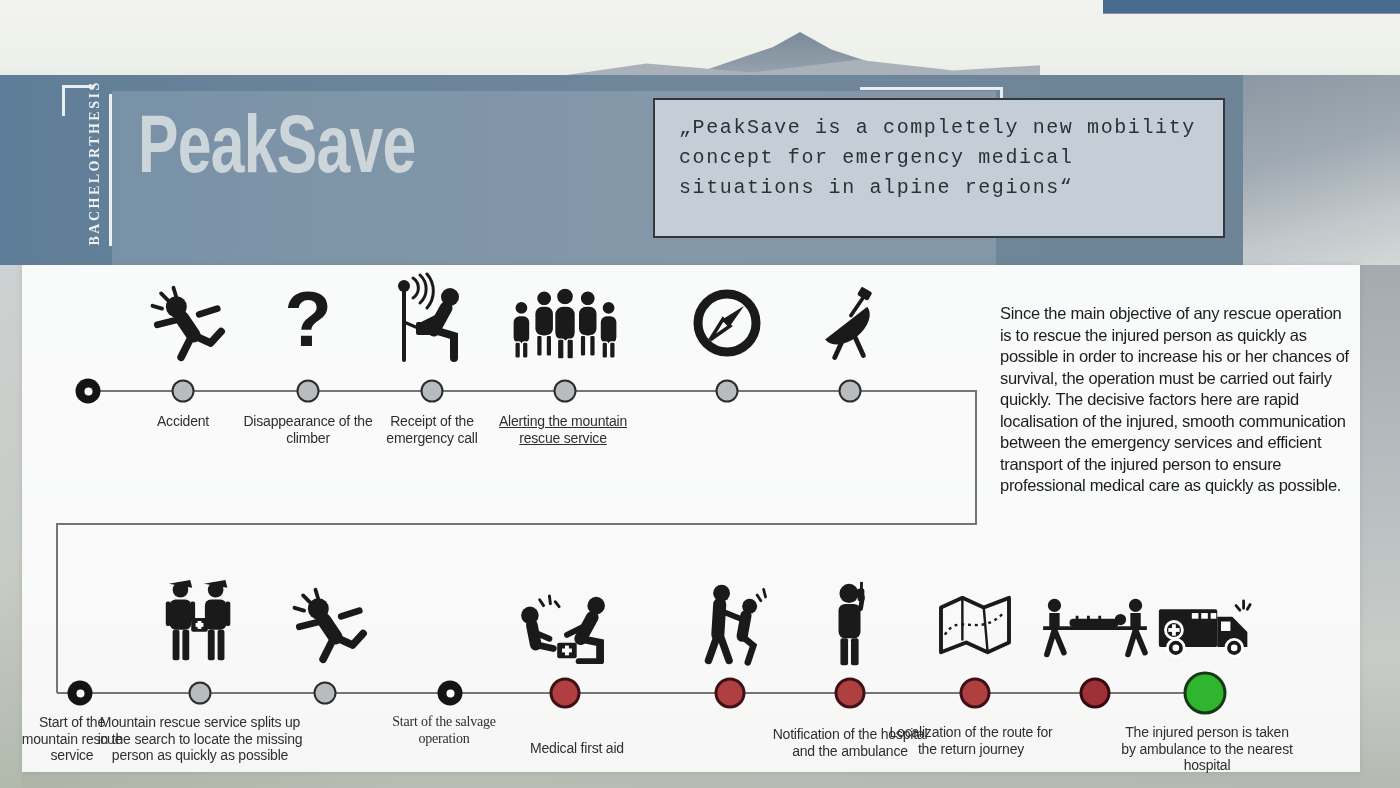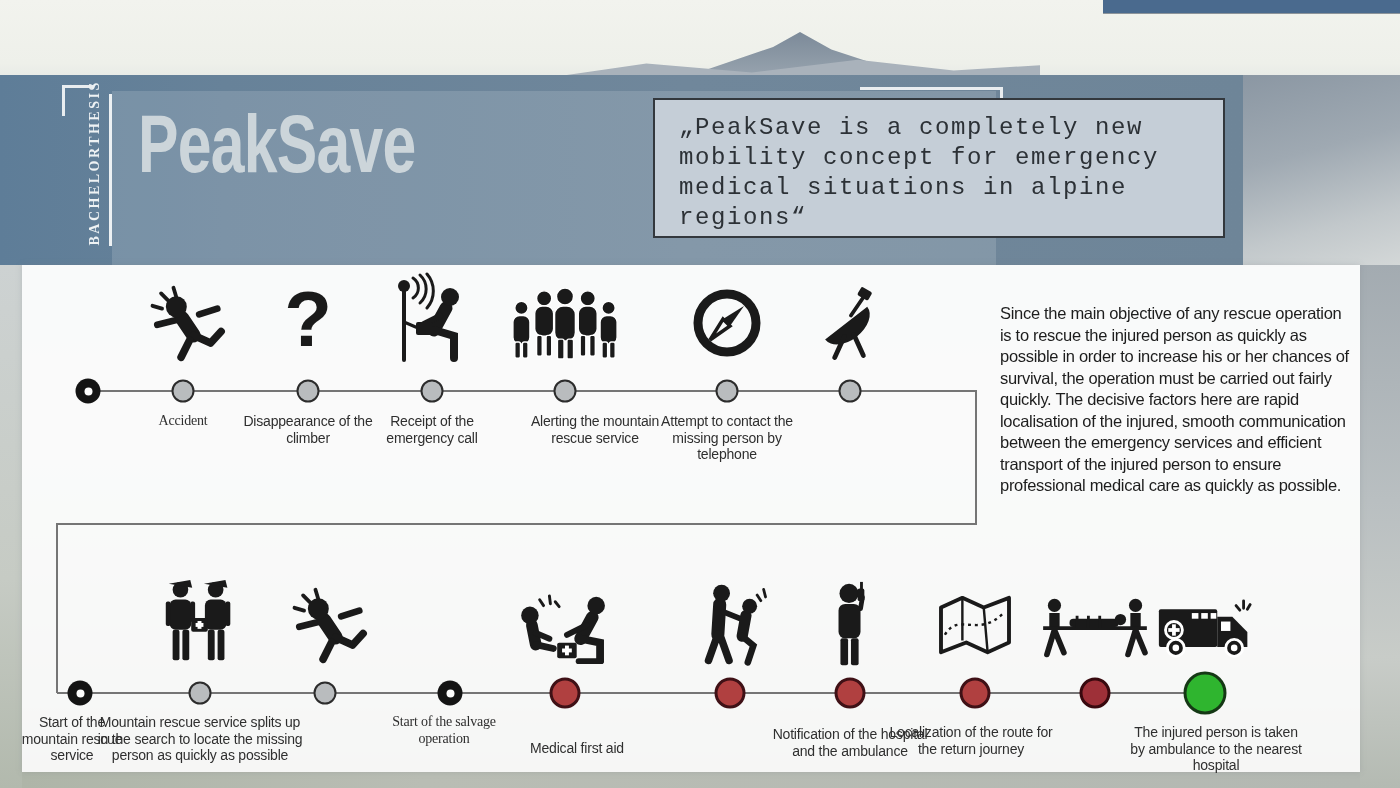--- a/index.html
+++ b/index.html
@@ -44,21 +44,21 @@
   .kicker-rule{position:absolute;left:109px;top:94px;width:3px;height:152px;background:#edf1f3;}
   .brand{position:absolute;left:138px;top:100px;
     font-size:82px;line-height:88px;font-weight:700;color:#ccd5da;
     letter-spacing:-1px;transform:scaleX(0.74);transform-origin:left top;white-space:nowrap;}
 
   
   .quote-box{position:absolute;left:653px;top:98px;width:572px;height:140px;
     box-sizing:border-box;background:var(--quote-bg,#c5ced7);
     border:2px solid #33383d;padding:13px 24px;}
   .quote-text{font-family:"Liberation Mono","DejaVu Sans Mono",monospace;
-    font-size:24px;line-height:30px;letter-spacing:1.6px;color:#2c3136;}
+    font-size:20px;line-height:30px;letter-spacing:1.6px;color:#2c3136;}
 
   
   .panel{position:absolute;left:22px;top:265px;width:1338px;height:507px;
     background:rgba(255,255,255,0.87);box-shadow:0 0 6px rgba(120,125,130,0.25);}
   .intro{position:absolute;left:1000px;top:303px;width:352px;
     font-size:16.5px;line-height:21.5px;letter-spacing:-0.3px;color:#1d1d1d;}
 
   
   .tl-line{position:absolute;background:var(--line-gray,#757575);}
 
@@ -124,21 +124,21 @@
         <path d="M18 45 L38 40" stroke-width="7"></path>
         <path d="M44 38 L56 56" stroke-width="15"></path>
         <path d="M56 56 L74 64 M74 64 L85 52" stroke-width="8"></path>
         <path d="M52 61 L43 79" stroke-width="8"></path>
         <path d="M62 34 L81 28" stroke-width="7"></path>
       </g>
       <circle cx="38" cy="26" r="11" fill="currentColor"></circle>
     </svg>
   </div>
   <div class="dot dot-gray" style="left:183px;top:391px;"></div>
-  <div class="t-label" style="left:183px;top:413px;width:110px;font-family:Liberation Serif, serif;">Accident</div>
+  <div class="t-label" style="left:183px;top:413px;width:110px;">Accident</div>
 
   <div class="icon" style="left:308px;top:280px;">
     <svg width="60" height="82" viewBox="0 0 60 84">
       <text x="30" y="68" text-anchor="middle" font-size="80" font-weight="700" font-family="Liberation Sans, sans-serif" fill="currentColor">?</text>
     </svg>
   </div>
   <div class="dot dot-gray" style="left:308px;top:391px;"></div>
   <div class="t-label" style="left:308px;top:413px;width:130px;text-align:center;">Disappearance of the climber</div>
 
   <div class="icon" style="left:432px;top:272px;">
@@ -181,31 +181,30 @@
         <rect x="5" y="57" width="6" height="17" rx="2"></rect>
           <rect x="13" y="57" width="6" height="17" rx="2"></rect>
         <rect x="97" y="57" width="6" height="17" rx="2"></rect>
           <rect x="105" y="57" width="6" height="17" rx="2"></rect>
         <rect x="50" y="54" width="7" height="21" rx="2"></rect>
           <rect x="60" y="54" width="7" height="21" rx="2"></rect>
       </g>
     </svg>
   </div>
   <div class="dot dot-gray" style="left:565px;top:391px;"></div>
-  <div class="t-label" style="left:595px;top:413px;width:170px;">Alerting the mountain rescue service</div>
+  <div class="t-label" style="left:563px;top:413px;width:170px;text-decoration:underline;">Alerting the mountain rescue service</div>
 
   <div class="icon" style="left:727px;top:284px;">
     <svg width="78" height="78" viewBox="0 0 78 78">
       <circle cx="39" cy="39" r="29" fill="none" stroke="currentColor" stroke-width="9"></circle>
       <polygon points="56,22 42,42 35,35" fill="currentColor"></polygon>
       <polygon points="22,56 35,35 42,42" fill="none" stroke="currentColor" stroke-width="3.5"></polygon>
     </svg>
   </div>
   <div class="dot dot-gray" style="left:727px;top:391px;"></div>
-  <div class="t-label" style="left:727px;top:413px;width:160px;">Attempt to contact the missing person by telephone</div>
 
   <div class="icon" style="left:850px;top:286px;">
     <svg width="84" height="78" viewBox="0 0 88 80">
       <g transform="rotate(-38 40 38)">
         <path d="M12 38 A28 18 0 0 0 68 38 Z" fill="currentColor"></path>
       </g>
       <path d="M60 8 L45 30" stroke="currentColor" stroke-width="4" stroke-linecap="round"></path>
       <rect x="53" y="2" width="13" height="10" rx="2" transform="rotate(30 59 7)" fill="currentColor"></rect>
       <path d="M38 52 L28 74 M48 50 L58 72" stroke="currentColor" stroke-width="5" stroke-linecap="round"></path>
     </svg>
@@ -346,15 +345,15 @@
       <rect x="16" y="28" width="4" height="12" fill="#fff"></rect>
         <rect x="12" y="32" width="12" height="4" fill="#fff"></rect>
       <circle cx="20" cy="53" r="9" fill="currentColor" stroke="#fff" stroke-width="3"></circle>
       <circle cx="20" cy="53" r="3.5" fill="#fff"></circle>
       <circle cx="82" cy="53" r="9" fill="currentColor" stroke="#fff" stroke-width="3"></circle>
       <circle cx="82" cy="53" r="3.5" fill="#fff"></circle>
       <path d="M84 8 L88 13 M92 3 L92 11 M99 7 L96 12" stroke="currentColor" stroke-width="3" stroke-linecap="round"></path>
     </svg>
   </div>
   <div class="dot dot-green" style="left:1205px;top:693px;"></div>
-  <div class="t-label" style="left:1207px;top:724px;width:180px;margin-left:9px;">The injured person is taken by ambulance to the nearest hospital</div>
+  <div class="t-label" style="left:1207px;top:724px;width:180px;">The injured person is taken by ambulance to the nearest hospital</div>
 
 </div>
 
 </body></html>

